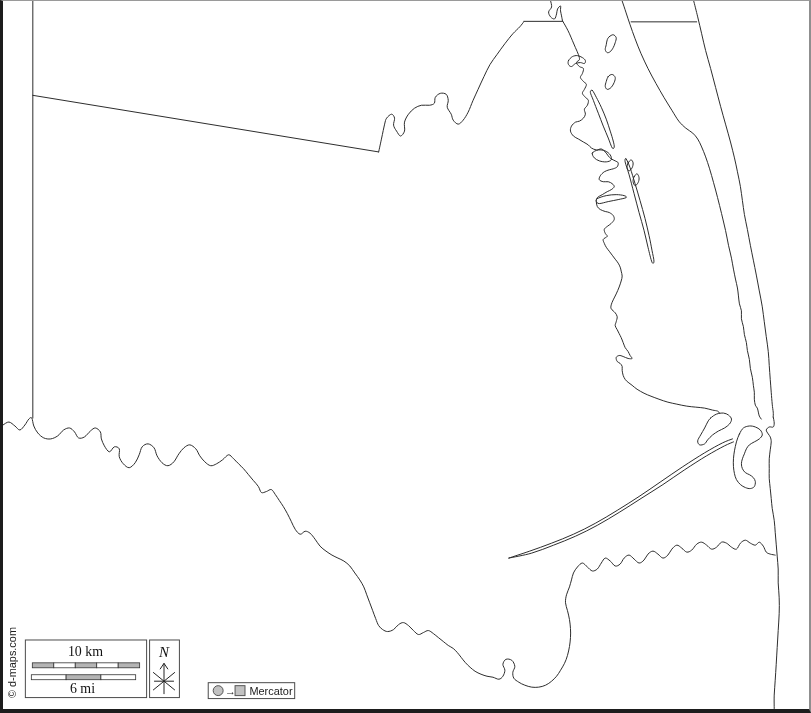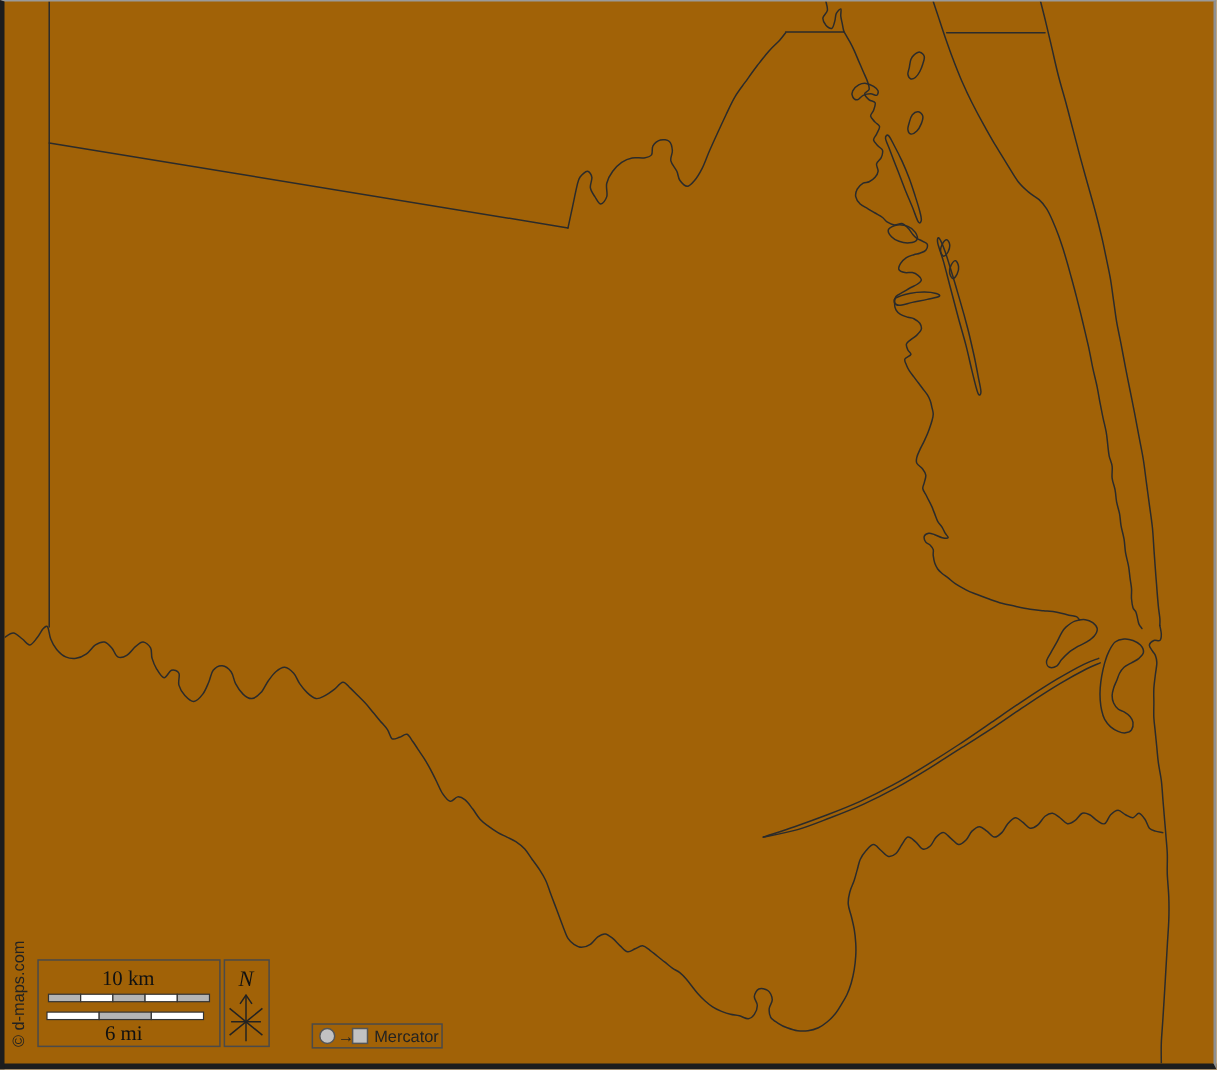--- a/index.html
+++ b/index.html
@@ -1,19 +1,19 @@
 <!DOCTYPE html>
 <html><head>
 <meta charset="utf-8">
 <style>
   html,body{margin:0;padding:0;background:#e8e8e8;}
   .page{
     position:relative;
     width:811px;height:713px;
-    background:#a16207;
+    background:#ffffff;
     box-sizing:border-box;
     border-top:1px solid #9a9a9a;
     border-right:2px solid #8f8f8f;
     border-left:3px solid #1d1d1d;
     border-bottom:4px solid #1d1d1d;
     overflow:hidden;
     font-family:"Liberation Sans", sans-serif;
   }
   .map-svg{position:absolute;left:0;top:0;width:100%;height:100%;}
   .map-svg path.outline{fill:none;stroke:#2b2b2b;stroke-width:1;stroke-linejoin:round;stroke-linecap:round;}

